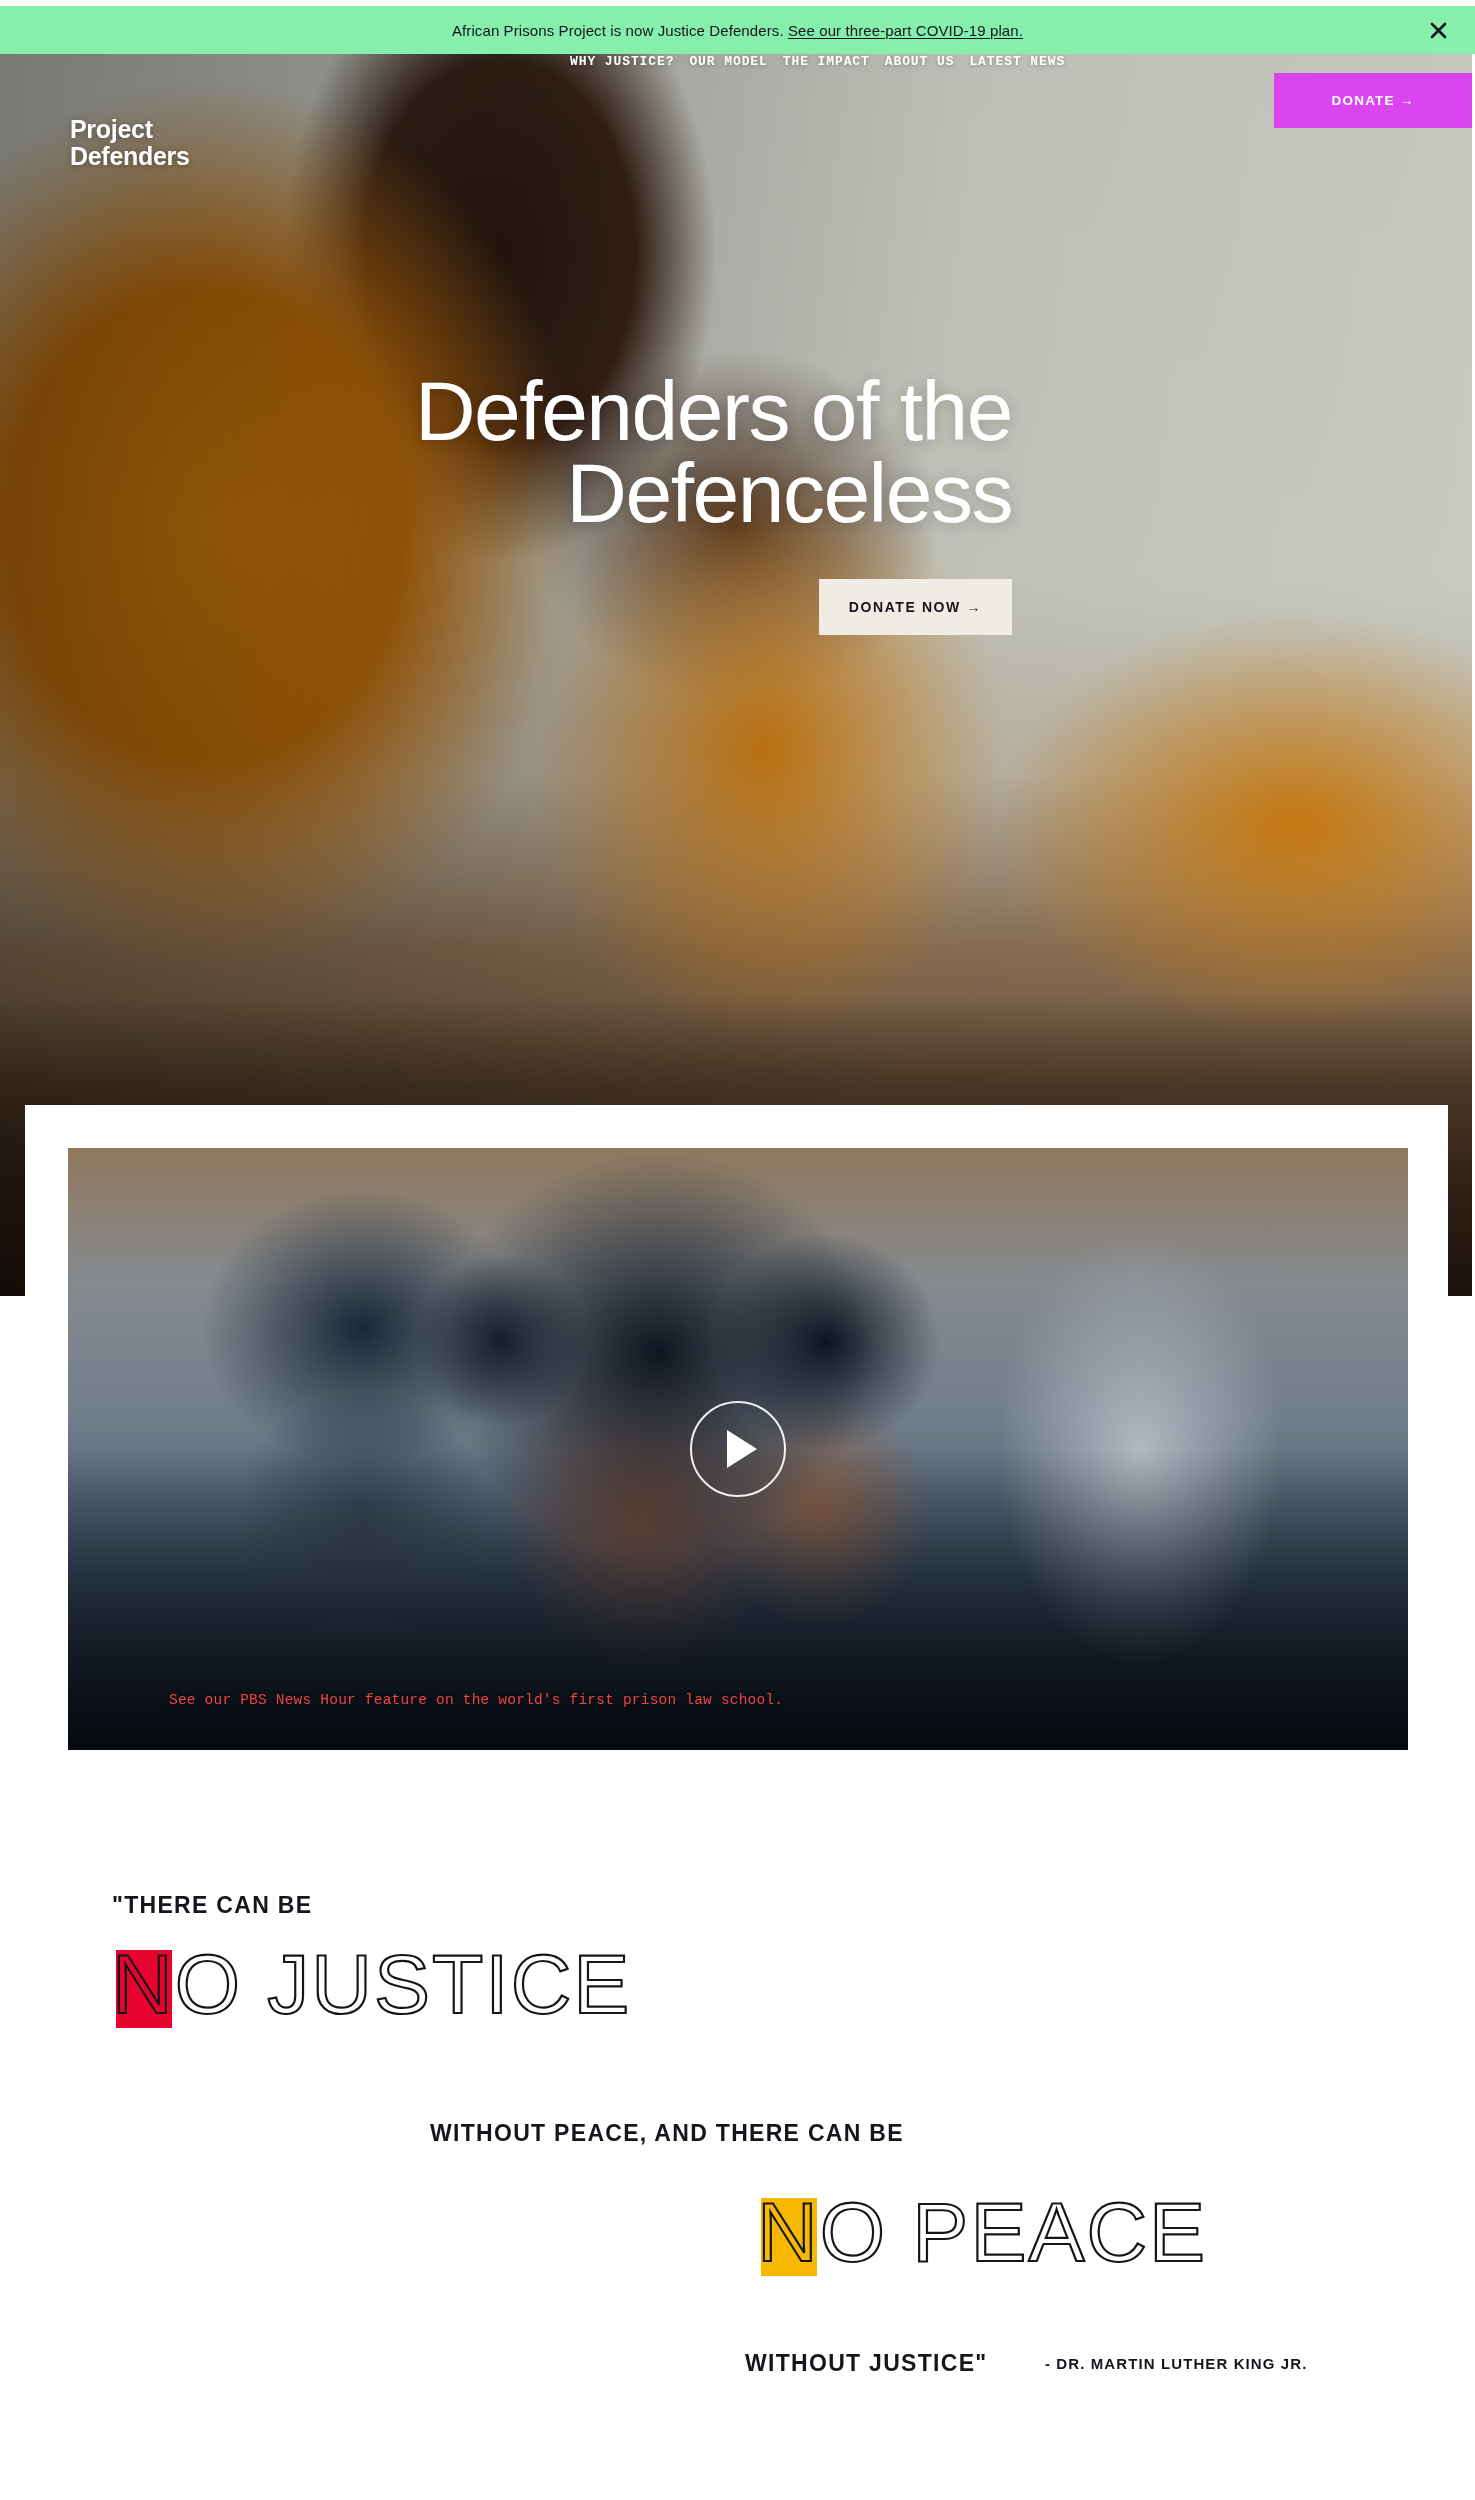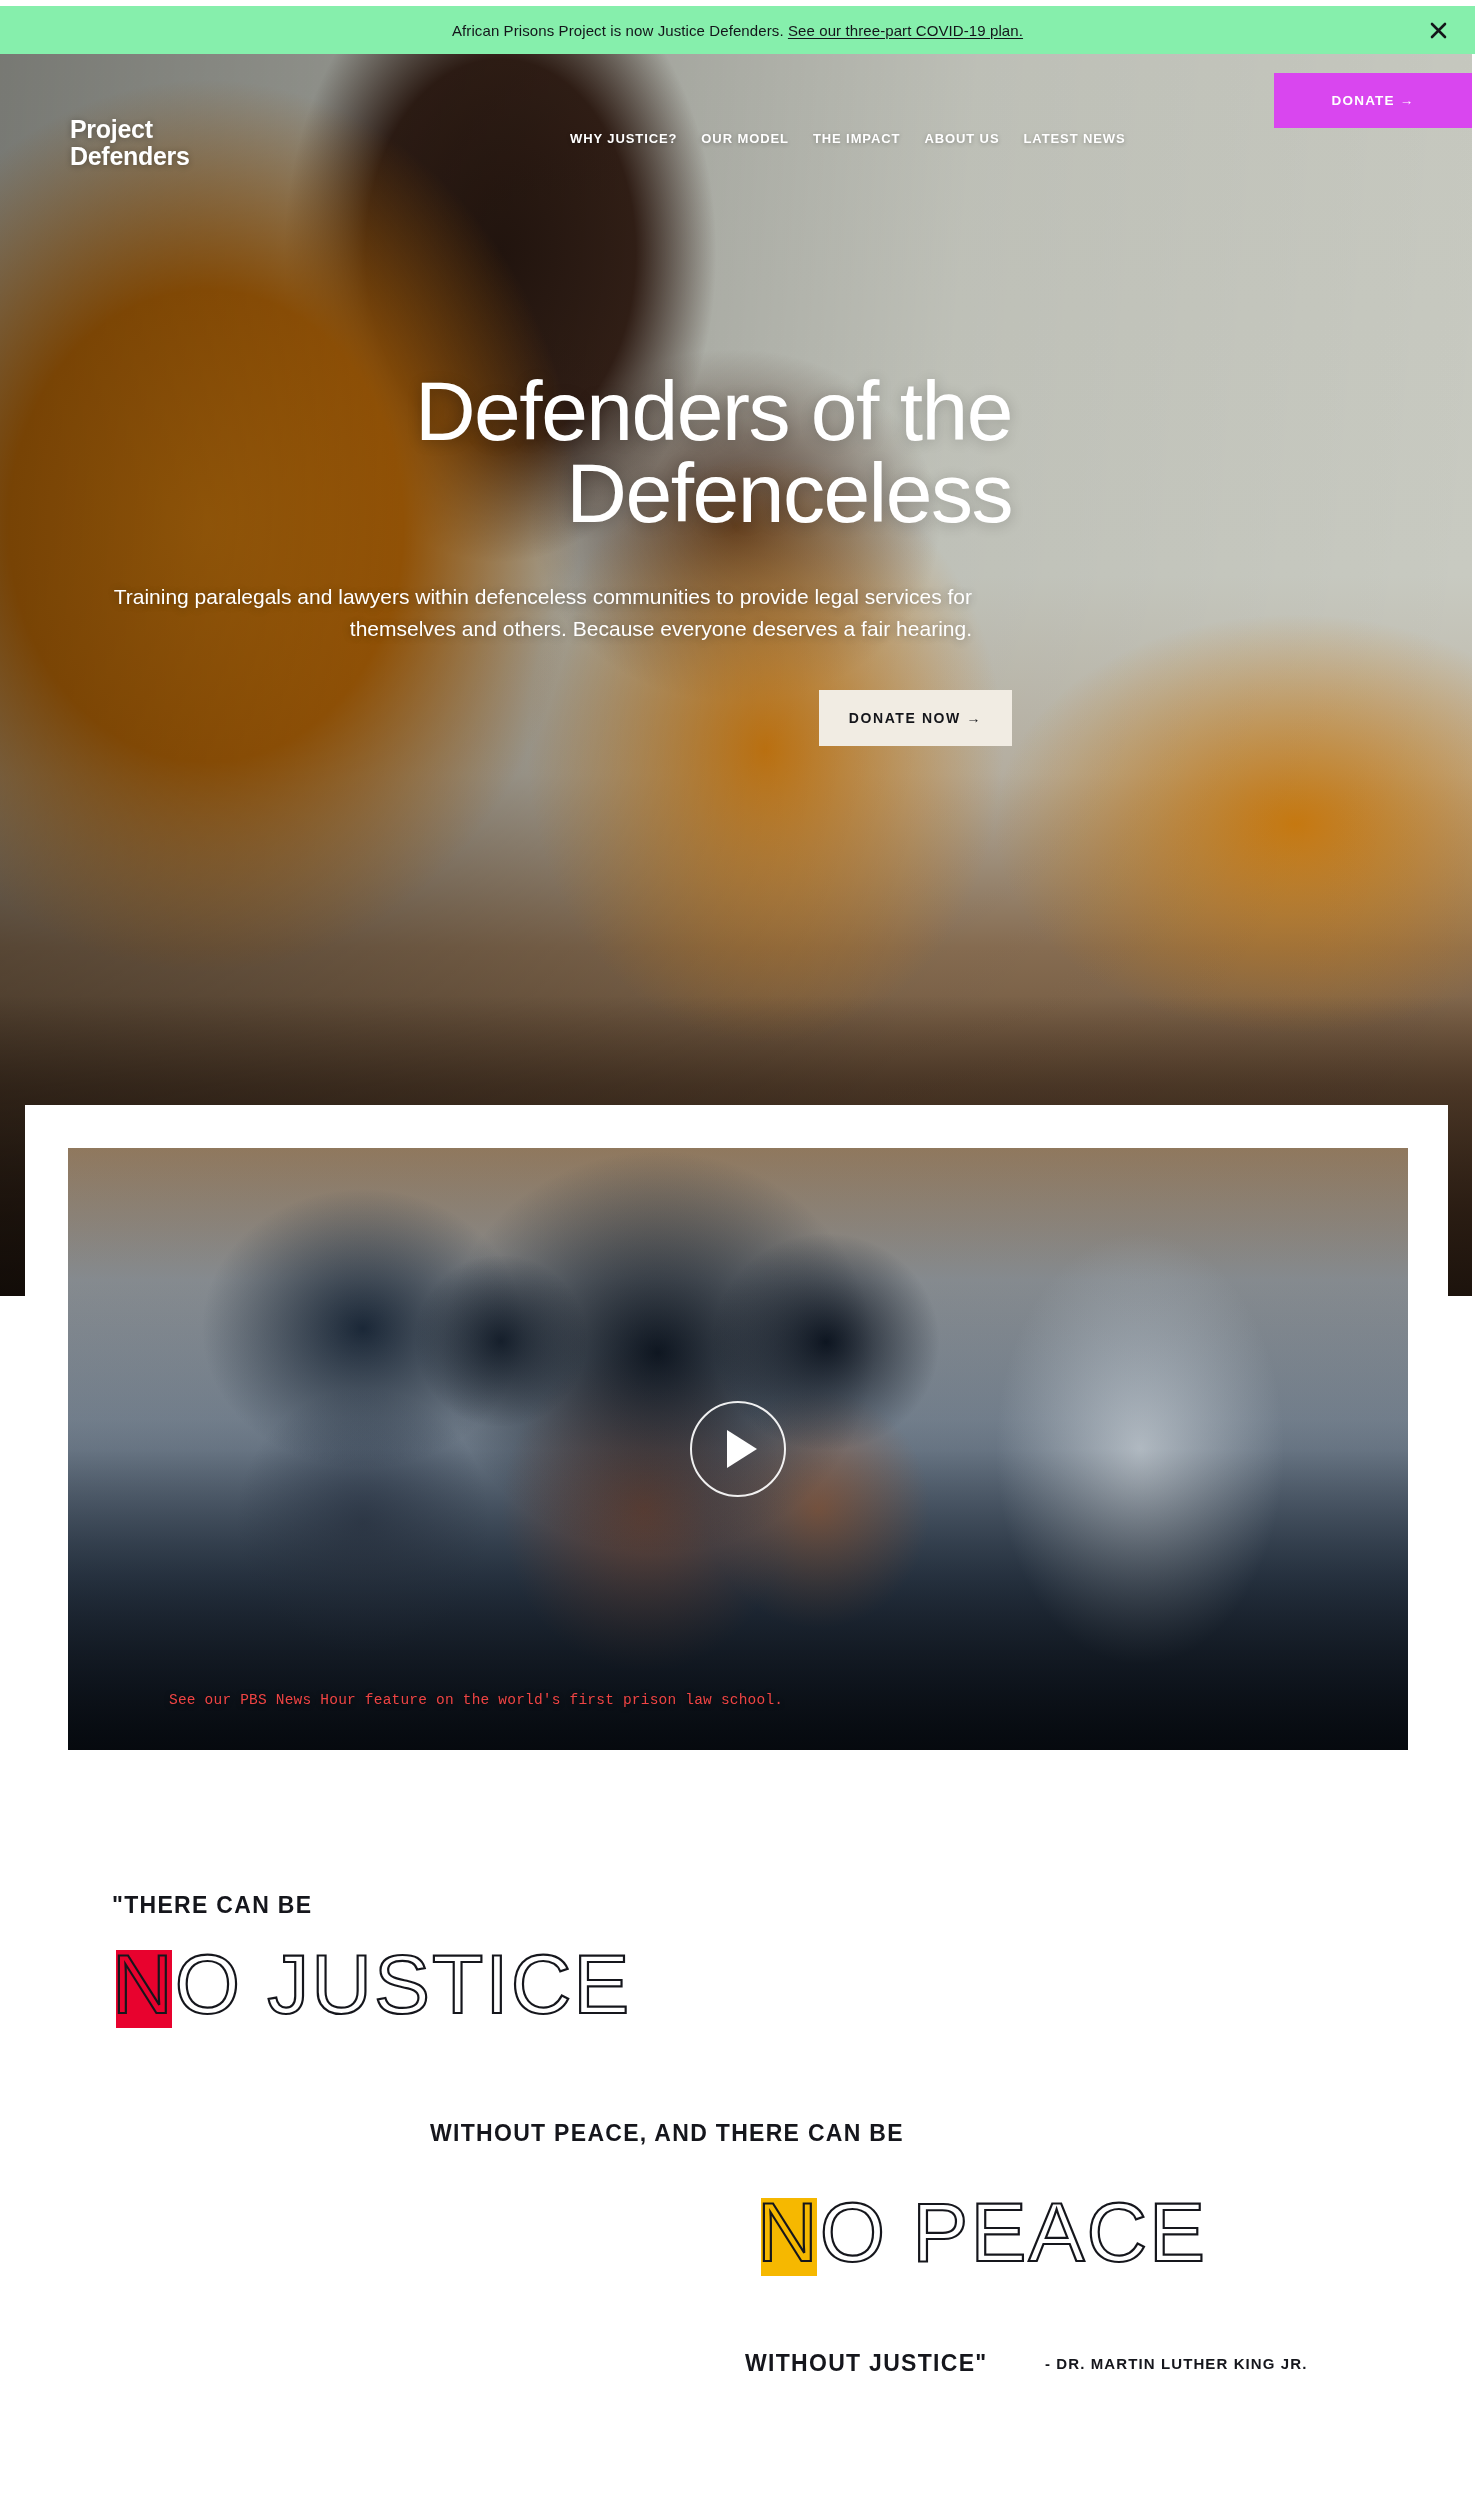--- a/index.html
+++ b/index.html
@@ -118,22 +118,23 @@
     letter-spacing: -.3px;
     text-shadow: 0 1px 6px rgba(0,0,0,.3);
     cursor: pointer;
   }
   .brand span { display: block; }
   .nav-links {
     position: absolute;
     left: 570px; top: 0;
     height: 92px;
     display: flex;
-    align-items: flex-end;
-    gap: 24px;
+    align-items: flex-start;
+    gap: 15px;
+    font-family: Liberation Mono, monospace;
   }
   .nav-link {
     color: #fff;
     font-size: 13px;
     font-weight: 700;
     letter-spacing: .9px;
     text-transform: uppercase;
     white-space: nowrap;
     cursor: pointer;
     text-shadow: 0 1px 4px rgba(0,0,0,.28);
@@ -344,21 +345,20 @@
       <div class="nav-link">LATEST NEWS</div>
     </div>
     <div class="nav-donate">DONATE →</div>
   </div>
 
   <div class="hero-copy">
     <div class="hero-title">
       <div>Defenders of the</div>
       <div>Defenceless</div>
     </div>
-    <div class="hero-sub">Training paralegals and lawyers within defenceless communities to provide legal services for themselves and others. Because everyone deserves a fair hearing.</div>
     <div class="hero-cta">DONATE NOW →</div>
   </div>
 
   <div class="video-panel">
     <div class="video-frame">
       <div class="video-photo">
         <div class="cap-left"></div>
         <div class="cap-right"></div>
       </div>
       <div class="play-btn">

